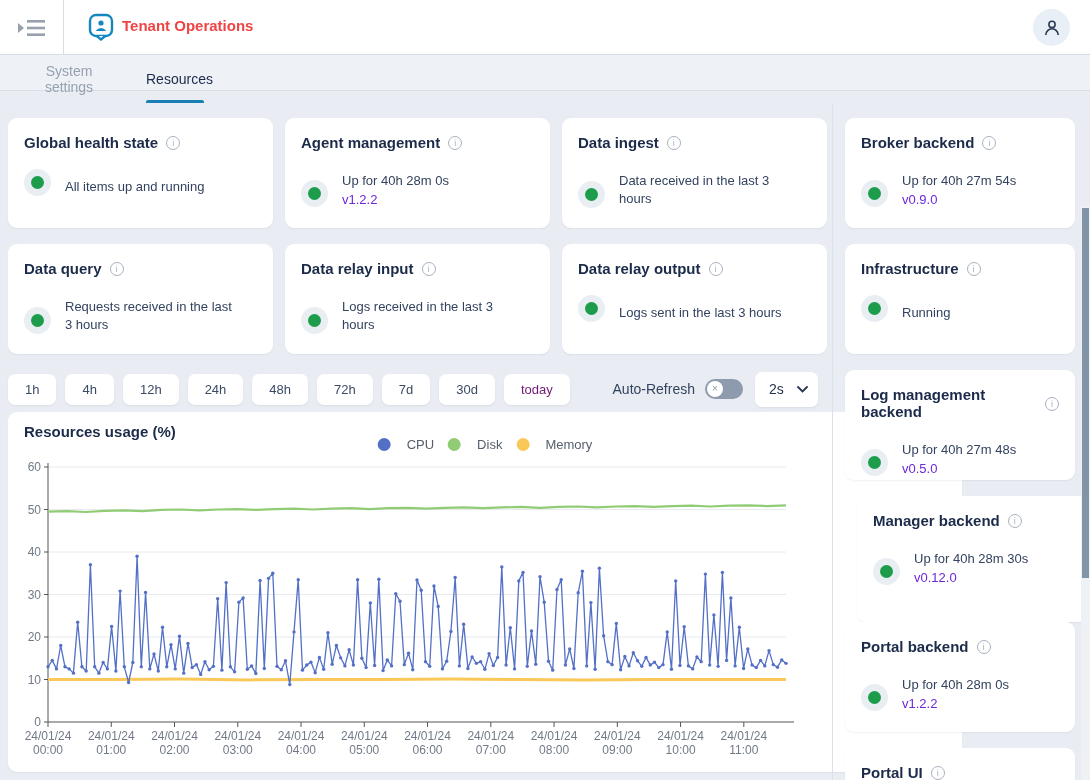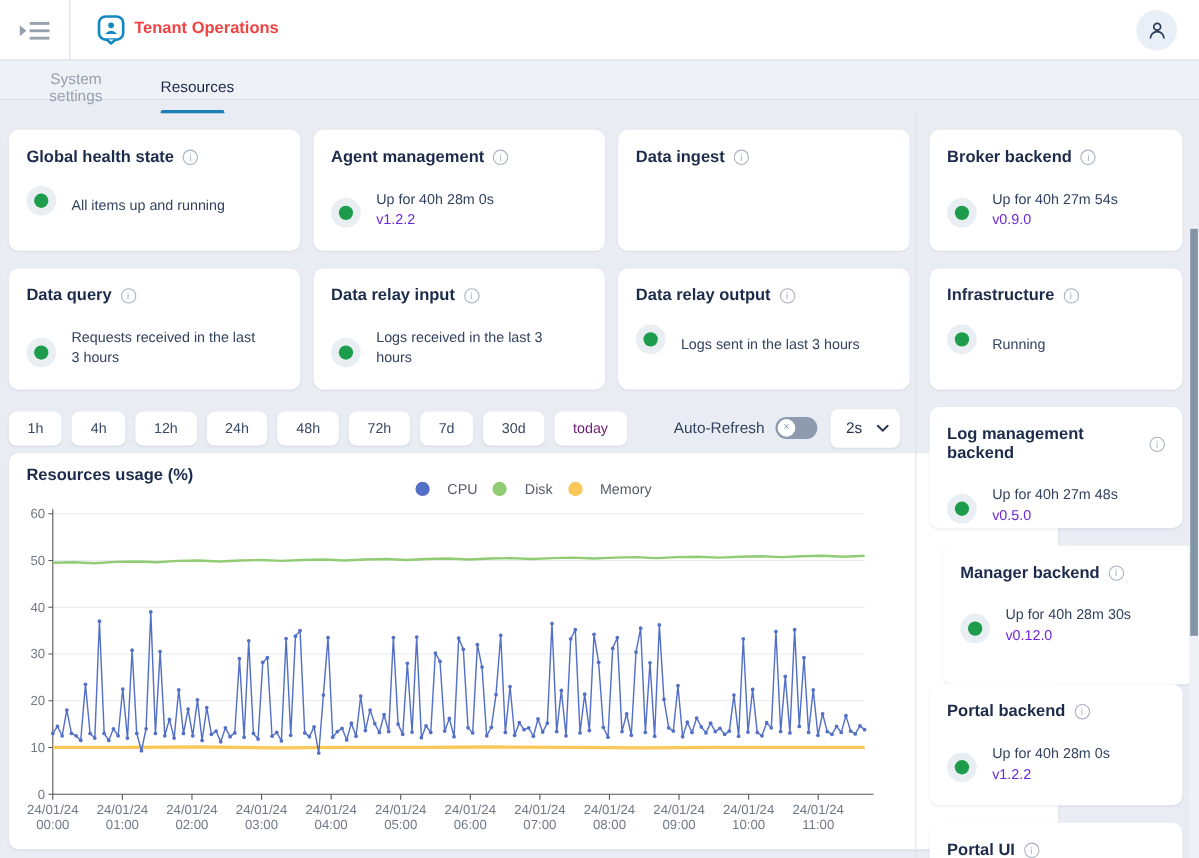--- a/index.html
+++ b/index.html
@@ -147,20 +147,29 @@
       <div class="card-lines">
         <div class="card-line">Up for 40h 28m 0s</div>
         <div class="card-version">v1.2.2</div>
       </div>
     </div>
       </div>
       <div class="card" style="left: 562px; top: 15px; width: 265px; height: 110px;">
         <div class="card-head">
       <span class="card-title">Data ingest</span>
       <span class="info-icon">i</span>
+    </div>
+    <div class="card-body">
+      <span class="dot-halo">
+            <span class="dot"></span>
+          </span>
+      <div class="card-lines">
+        <div class="card-line">Data received in the last 3 hours</div>
+
+      </div>
     </div>
       </div>
       <div class="card" style="left: 8px; top: 141px; width: 265px; height: 110px;">
         <div class="card-head">
       <span class="card-title">Data query</span>
       <span class="info-icon">i</span>
     </div>
     <div class="card-body">
       <span class="dot-halo">
             <span class="dot"></span>

